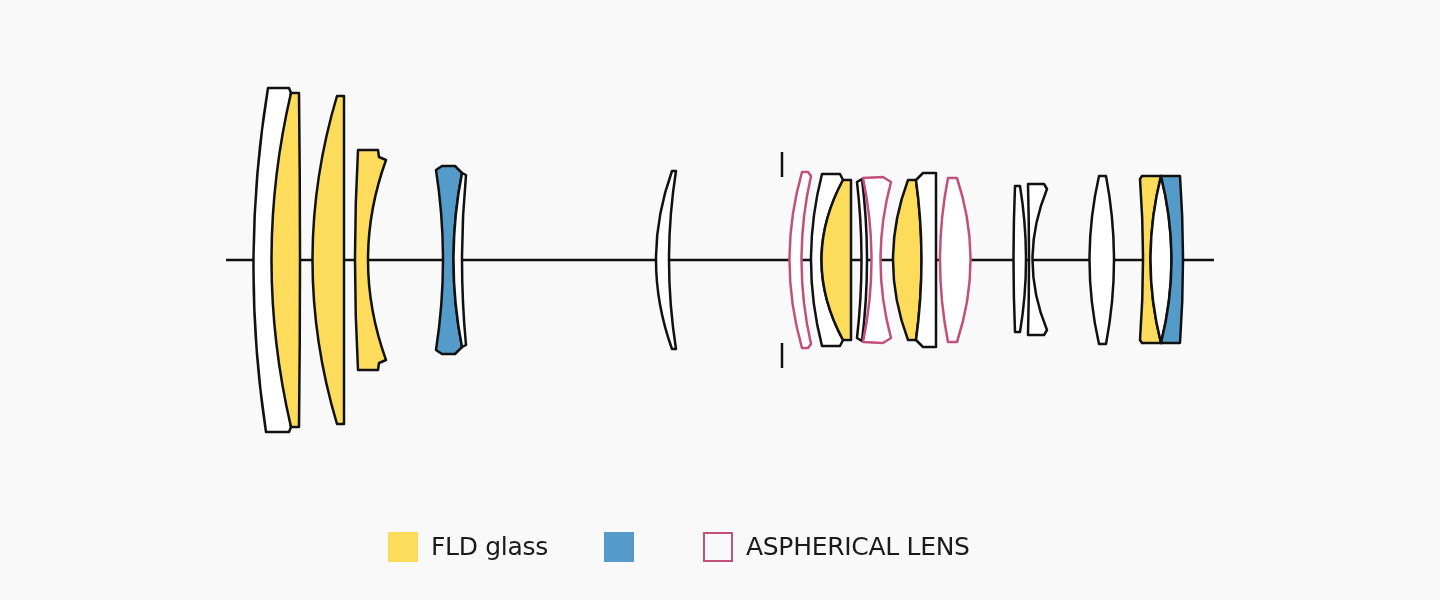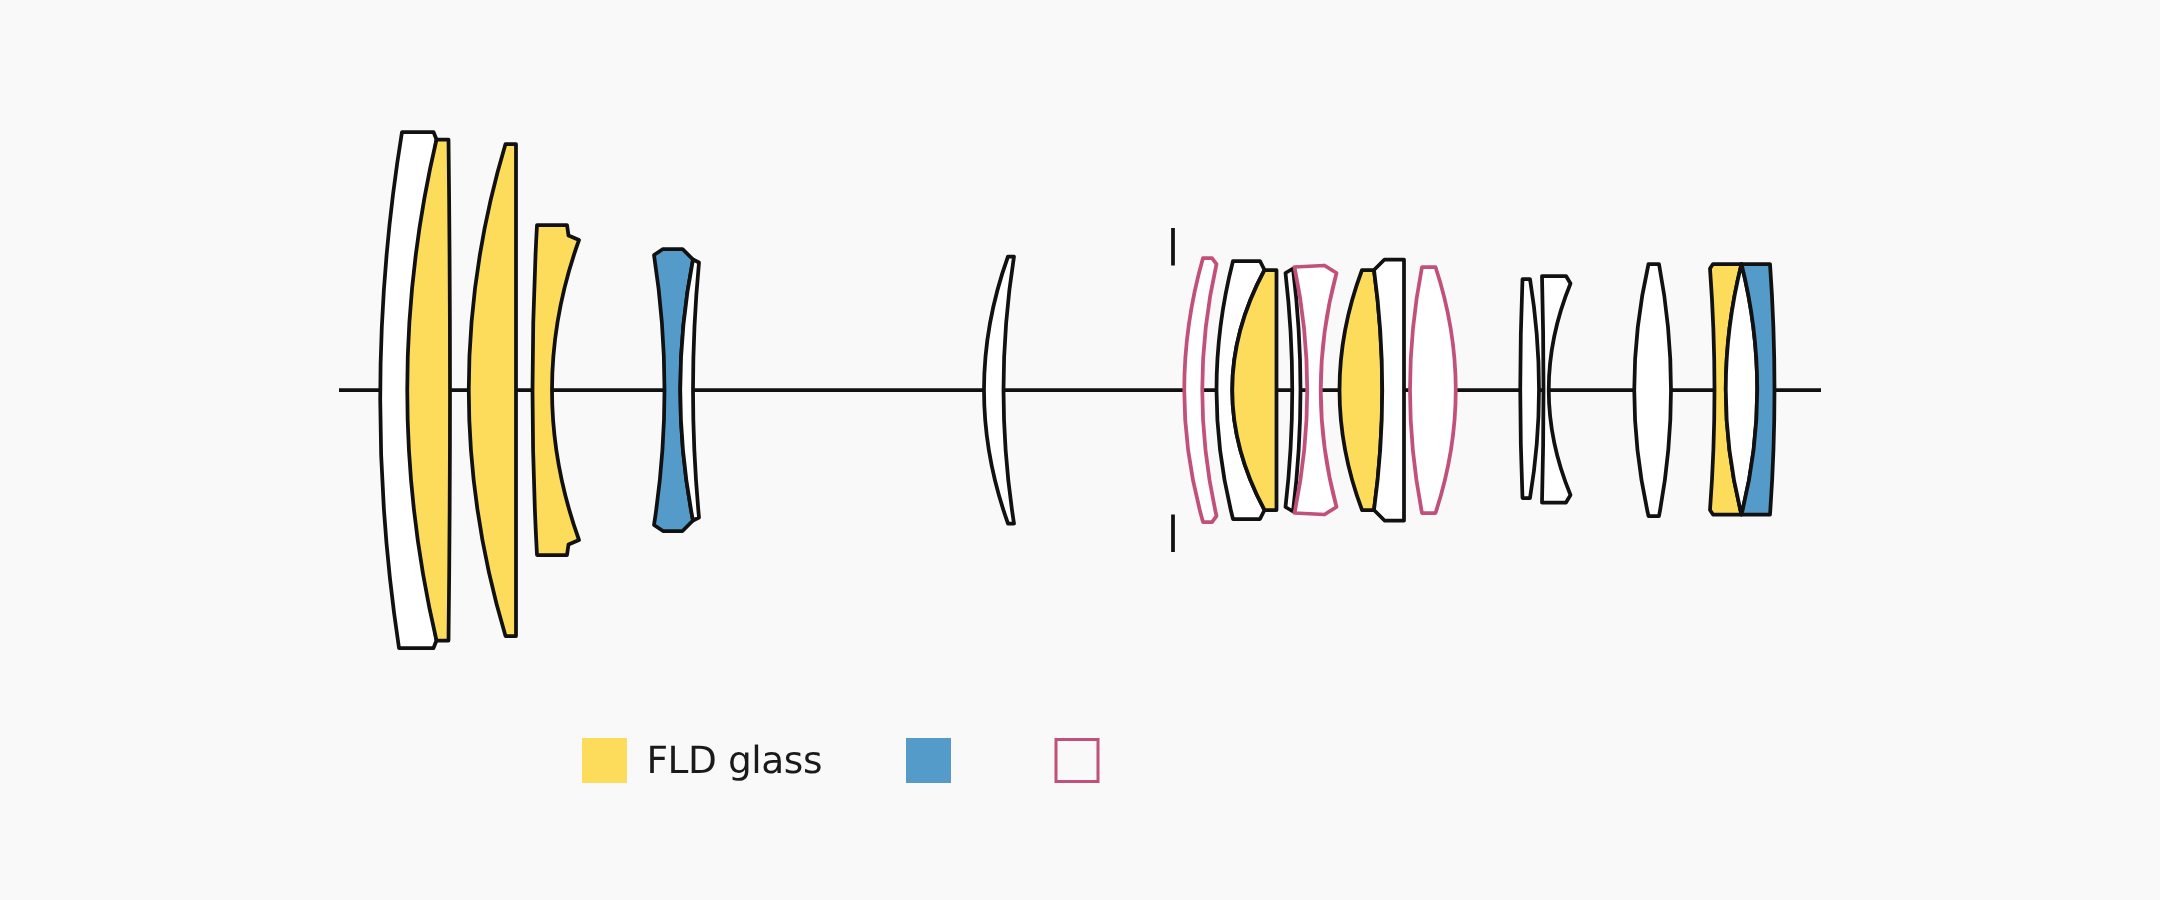--- a/index.html
+++ b/index.html
@@ -1,18 +1,18 @@
 <!DOCTYPE html>
 <html><head>
   <meta charset="utf-8">
   <style>
     html, body { margin:0; padding:0; }
     body { width:1440px; height:600px; background:#f9f9f9; position:relative; overflow:hidden; font-family:"DejaVu Sans", sans-serif; }
     #diagram { position:absolute; left:0; top:0; }
-    .legend { position:absolute; top:492px; left:388px; display:flex; align-items:center;justify-content:flex-end; }
+    .legend { position:absolute; top:532px; left:388px; display:flex; align-items:center;justify-content:flex-end; }
     .legend-item { display:flex; align-items:center; margin-right:56px; }
     .legend-item:last-child { margin-right:0; }
     .swatch { width:30px; height:30px; box-sizing:border-box; margin-right:13px; }
     .legend-label { font-size:25px; color:#1a1a1a; letter-spacing:-0.3px; line-height:30px; }
   </style>
 </head>
 <body style="background: rgb(249, 249, 249);">
 
 <svg id="diagram" width="1440" height="600" viewBox="0 0 1440 600" fill="none" stroke-linejoin="round">
 
@@ -52,14 +52,15 @@
 <div class="legend">
   <div class="legend-item">
     <div class="swatch" id="sw-0" style="background: rgb(253, 220, 92);"></div>
     <span class="legend-label">FLD glass</span>
   </div>
   <div class="legend-item">
     <div class="swatch" id="sw-1" style="background: rgb(84, 155, 202);"></div>
   </div>
   <div class="legend-item">
     <div class="swatch" id="sw-2" style="border: 2px solid rgb(193, 80, 122); background: transparent;"></div>
+    <span class="legend-label">ASPHERICAL LENS</span>
   </div>
 </div>
 
 </body></html>

